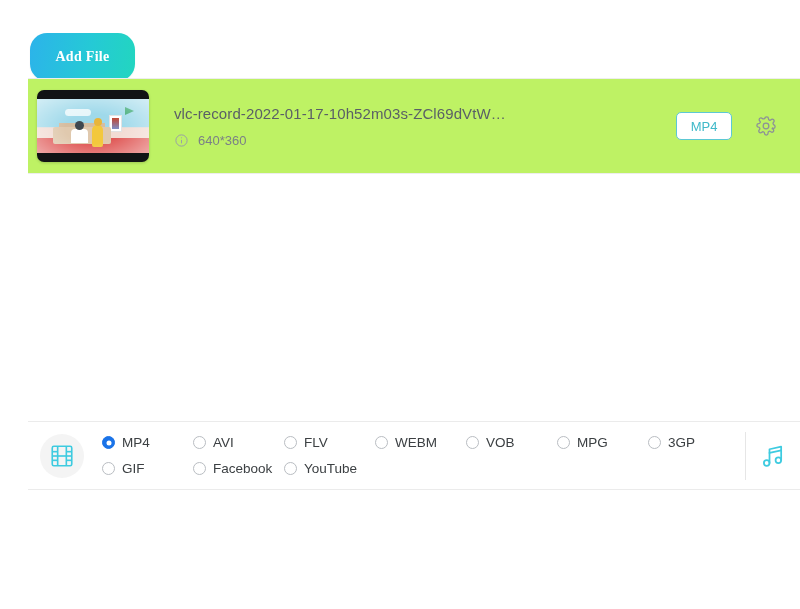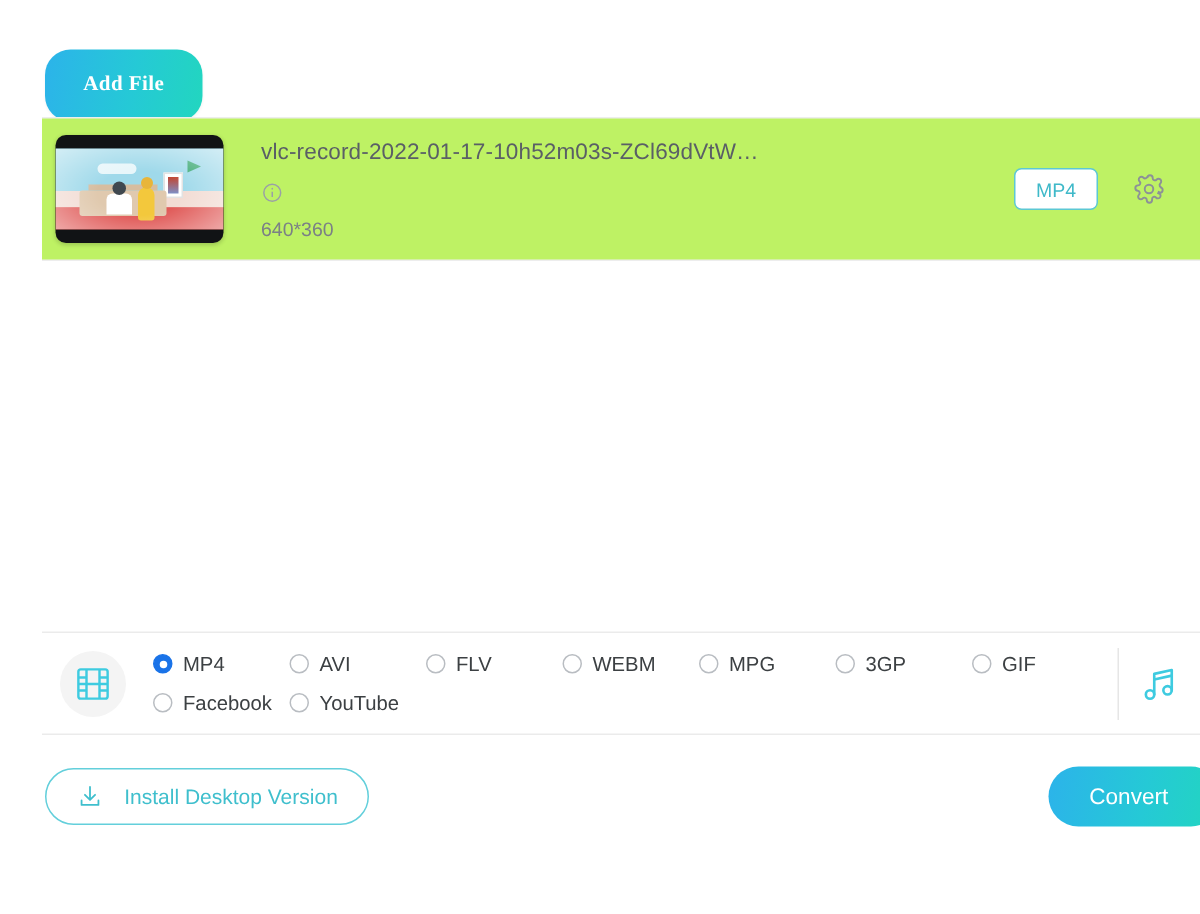--- a/index.html
+++ b/index.html
@@ -160,22 +160,22 @@
     color: #5a5f66;
     white-space: nowrap;
     overflow: hidden;
     text-overflow: ellipsis;
     max-width: 430px;
     letter-spacing: .1px;
   }
   .file-sub {
     margin-top: 11px;
     display: flex;
+    align-items: center;
     gap: 9px;
-    flex-direction: column;
   }
   .info-icon {
     width: 15px; height: 15px;
     flex: none;
     color: #9aa0a6;
   }
   .file-res {
     font-size: 13px;
     color: #7b8086;
   }
@@ -421,20 +421,24 @@
         <span class="radio-dot"></span>
         <span>FLV</span>
       </label>
 
       <label class="radio-opt">
         <span class="radio-dot"></span>
         <span>WEBM</span>
       </label>
       <label class="radio-opt">
         <span class="radio-dot"></span>
+        <span>VOB</span>
+      </label>
+      <label class="radio-opt">
+        <span class="radio-dot"></span>
         <span>MPG</span>
       </label>
       <label class="radio-opt">
         <span class="radio-dot"></span>
         <span>3GP</span>
       </label>
       <label class="radio-opt">
         <span class="radio-dot"></span>
         <span>GIF</span>
       </label>
@@ -456,28 +460,14 @@
           <path d="M9 18V6.2l10-2.2v11.6"></path>
           <path d="M9 9.4l10-2.2"></path>
           <circle cx="6.6" cy="18" r="2.4"></circle>
           <circle cx="16.6" cy="15.6" r="2.4"></circle>
         </svg>
       </span>
     </button>
 
   </div>
 
-  <div class="footer">
-    <button class="install-btn">
-      <span class="download-icon">
-        <svg viewBox="0 0 24 24" width="18" height="18" fill="none" stroke="currentColor" stroke-width="1.6" stroke-linecap="round" stroke-linejoin="round">
-          <line x1="12" y1="3.5" x2="12" y2="14.5"></line>
-          <polyline points="7.5,10.5 12,15 16.5,10.5"></polyline>
-          <polyline points="4.5,15.5 4.5,19.5 19.5,19.5 19.5,15.5"></polyline>
-        </svg>
-      </span>
-      <span>Install Desktop Version</span>
-    </button>
-
-    <button class="convert-btn">Convert</button>
-  </div>
 
 </div>
 
 </body></html>

